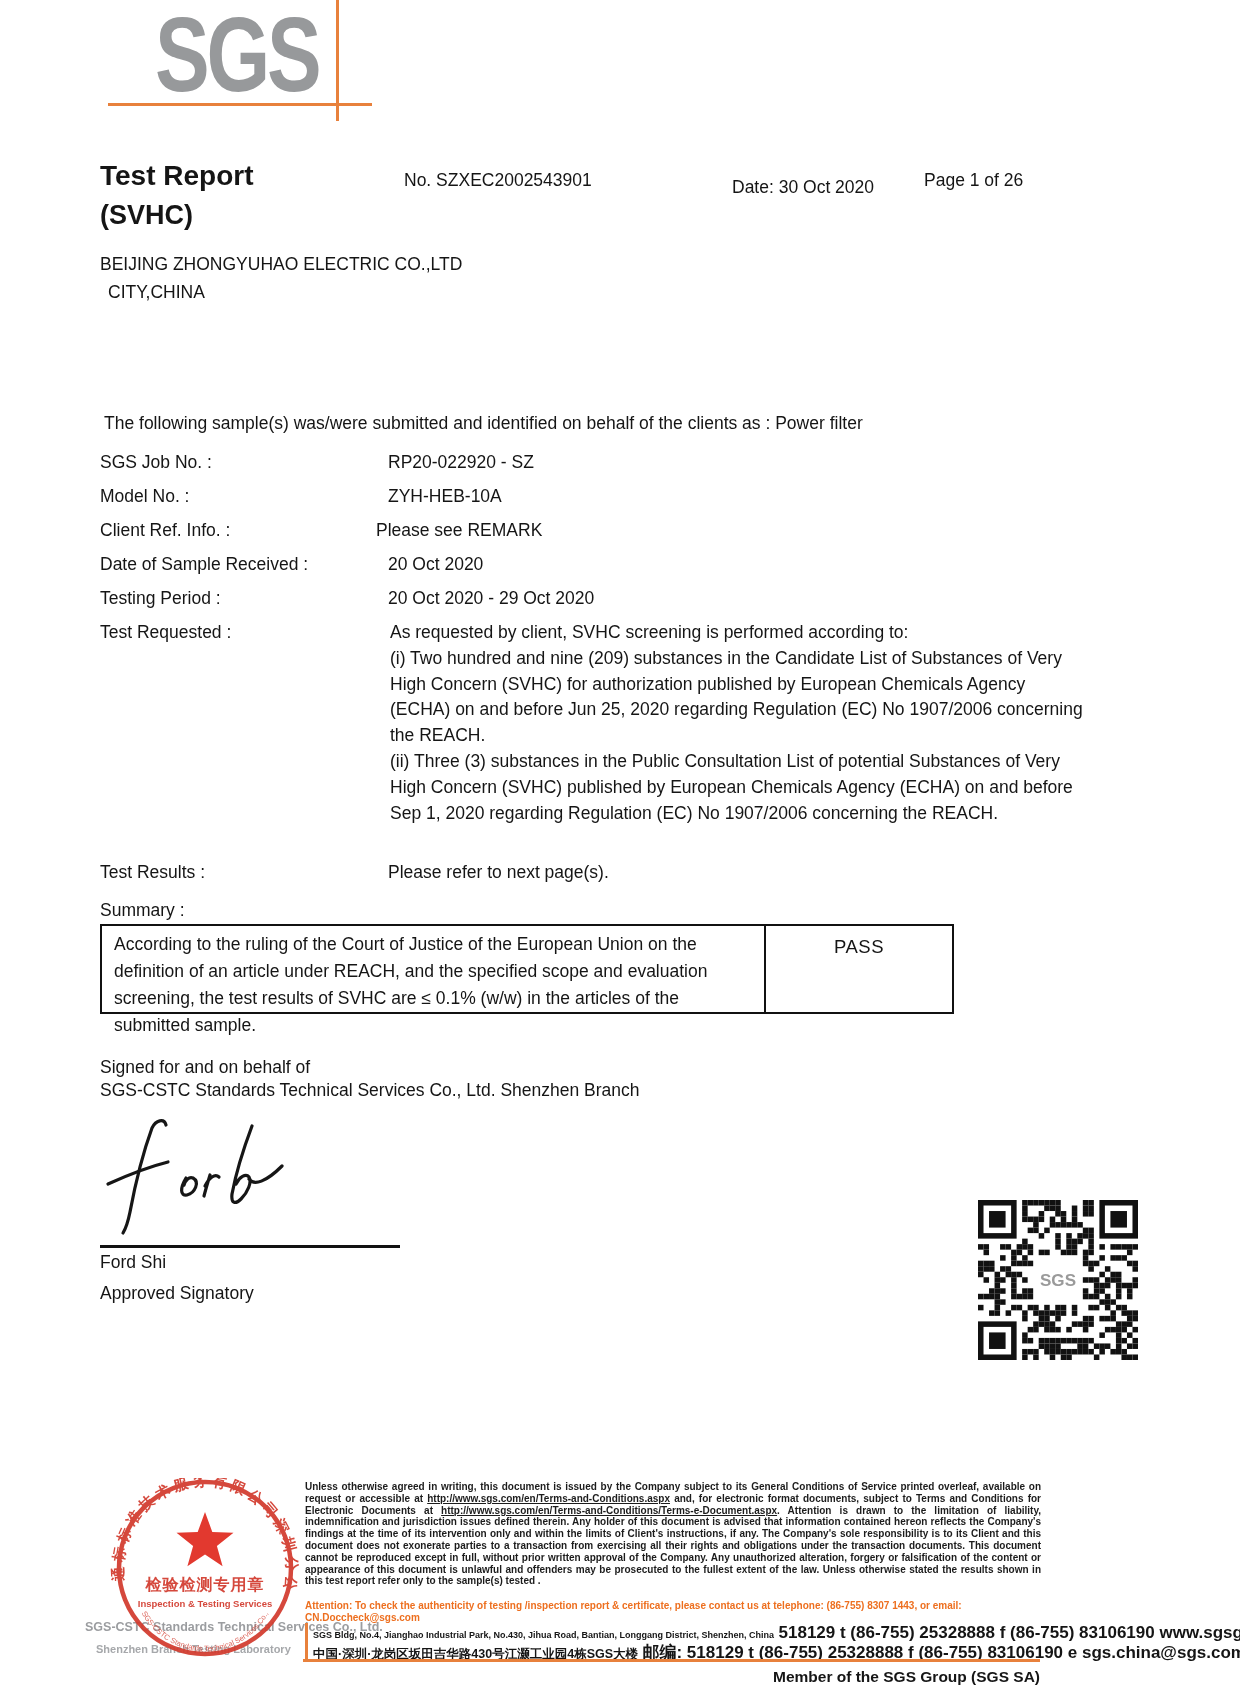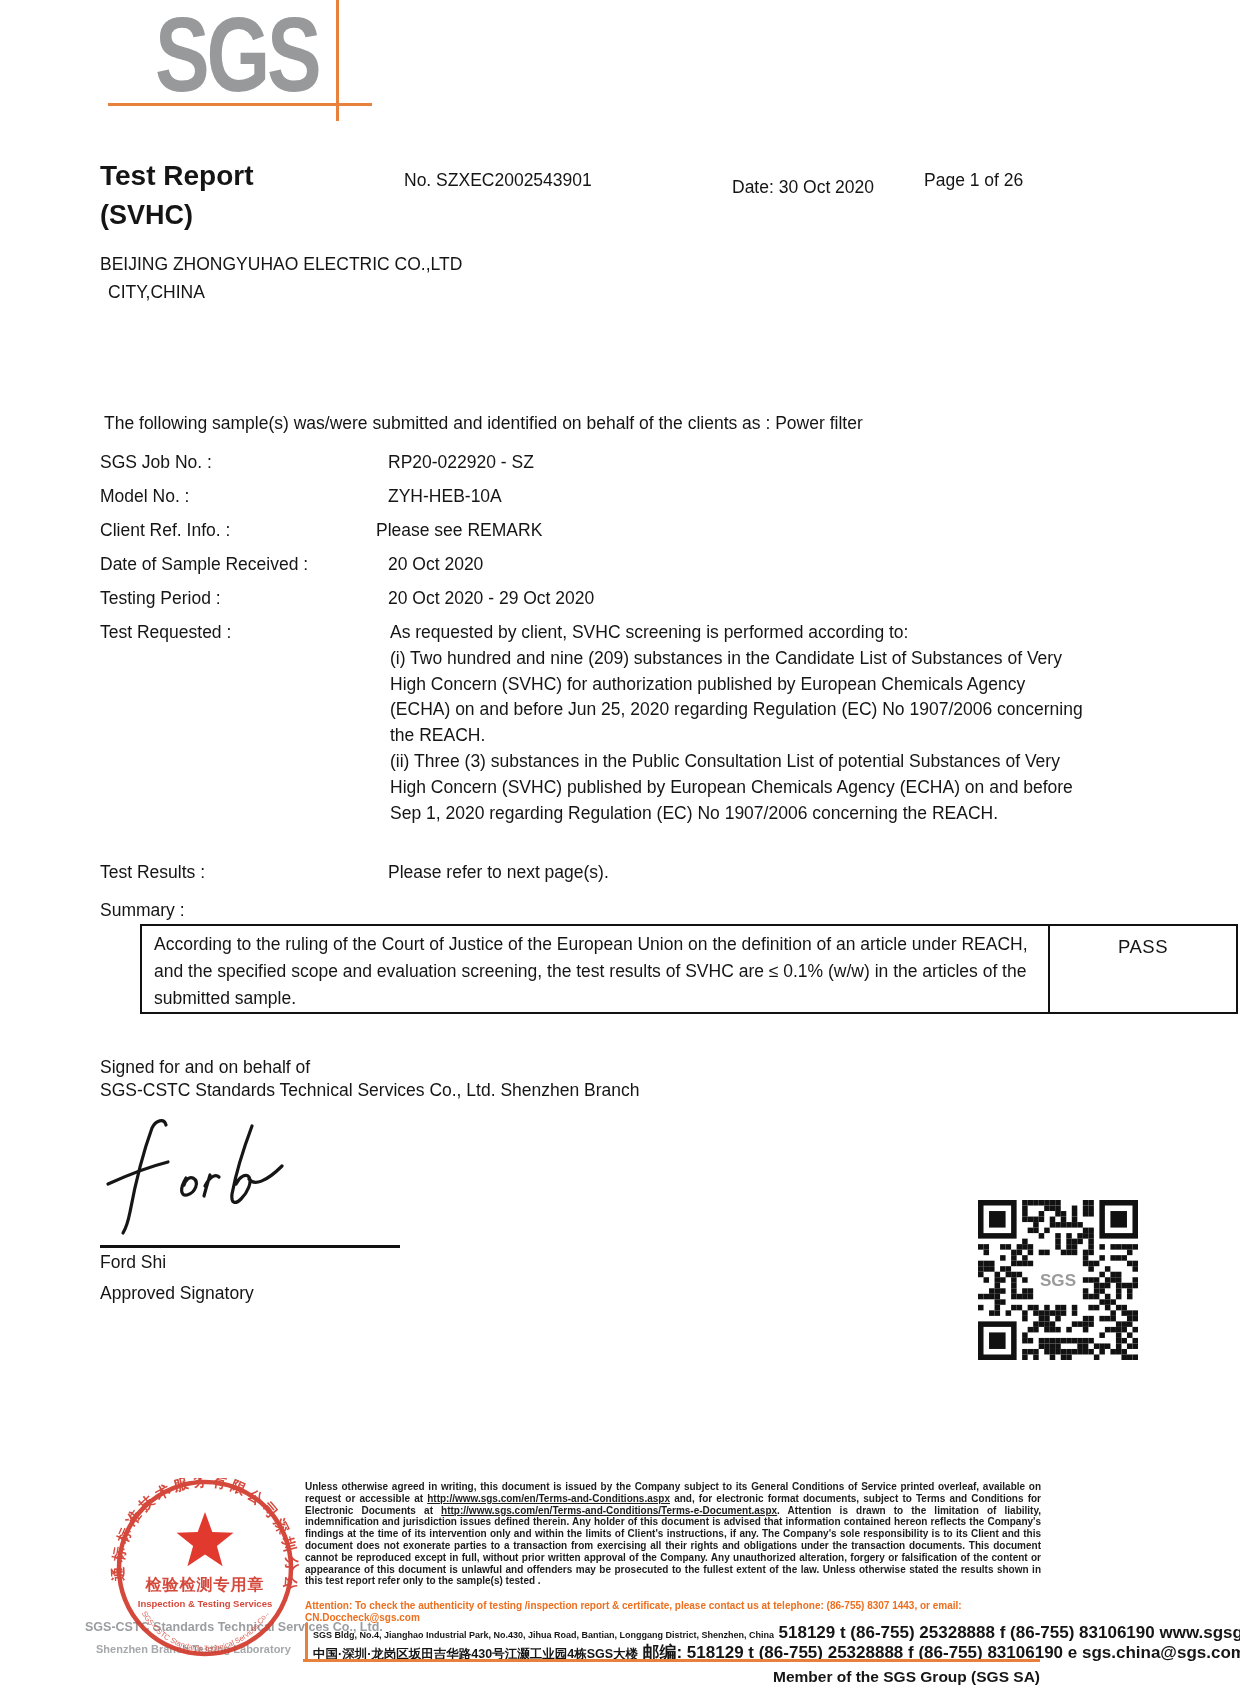--- a/index.html
+++ b/index.html
@@ -9,21 +9,21 @@
   .logo{font-weight:bold;color:#97999b;font-size:105px;line-height:1;letter-spacing:-4px;
         transform:scaleX(.78);transform-origin:left top;}
   .oline{background:#e8813c;}
   .title{font-size:28px;font-weight:bold;}
   .subtitle{font-size:27px;font-weight:bold;}
   .meta{font-size:17.5px;}
   .body-txt{font-size:17.5px;line-height:28px;}
   .row-label{font-size:17.5px;}
   .row-value{font-size:17.5px;}
   .para{font-size:17.5px;line-height:25.8px;width:700px;}
-  .sum-box{display:flex;border:2px solid #111;width:1098px;height:90px;box-sizing:border-box;margin-left:40px;}
+  .sum-box{display:flex;border:2px solid #111;width:854px;height:90px;box-sizing:border-box;}
   .sum-left{flex:1;padding:5px 12px;font-size:17.5px;line-height:27px;}
   .sum-right{width:186px;border-left:2px solid #111;text-align:center;padding-top:10px;
              font-size:18.5px;letter-spacing:.5px;}
   .sig-line{background:#111;}
   .gray-co1{font-size:12.5px;font-weight:600;color:#9b9da0;white-space:nowrap;}
   .gray-co2{font-size:11px;font-weight:600;color:#a6a8ab;white-space:nowrap;}
   .legal{width:736px;font-size:10px;font-weight:700;line-height:11.8px;text-align:justify;color:#1c1c1c;}
   .legal .u{text-decoration:underline;}
   .attention{width:736px;font-size:10px;font-weight:700;line-height:11.6px;color:#ed6f1f;}
   .addr{white-space:nowrap;font-weight:700;}

